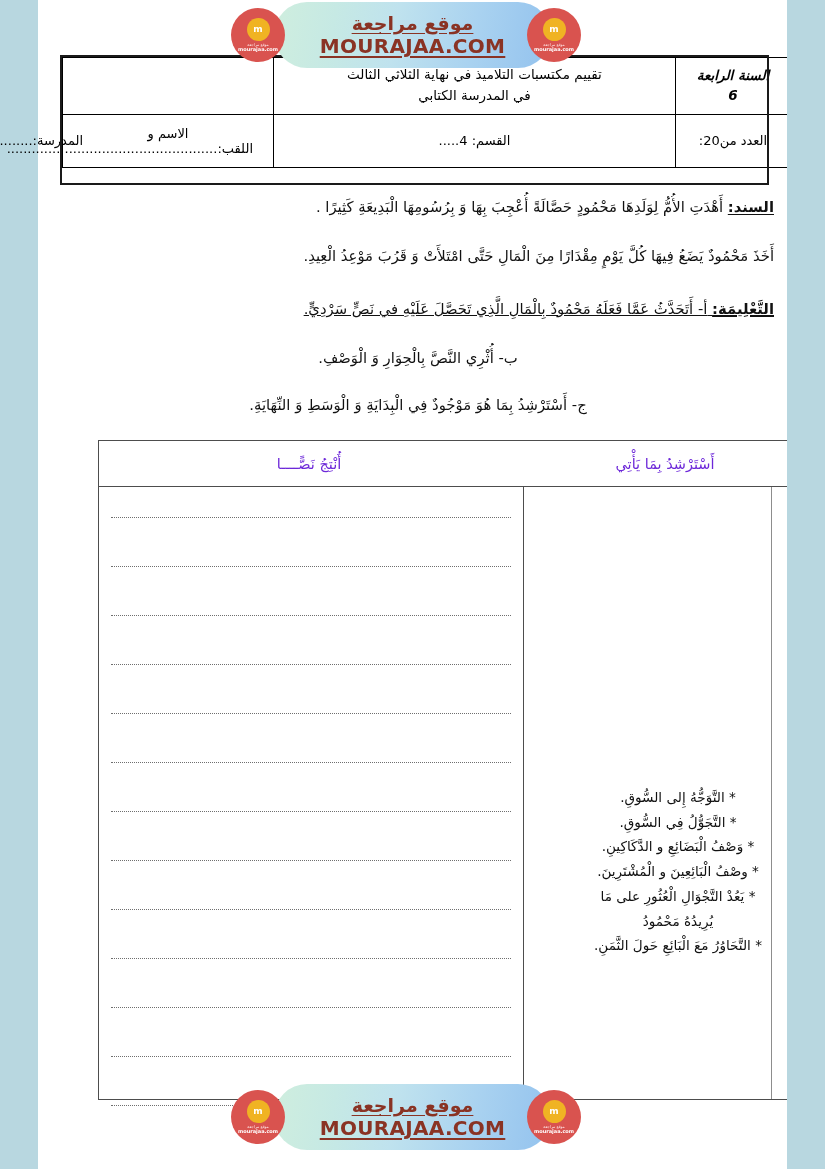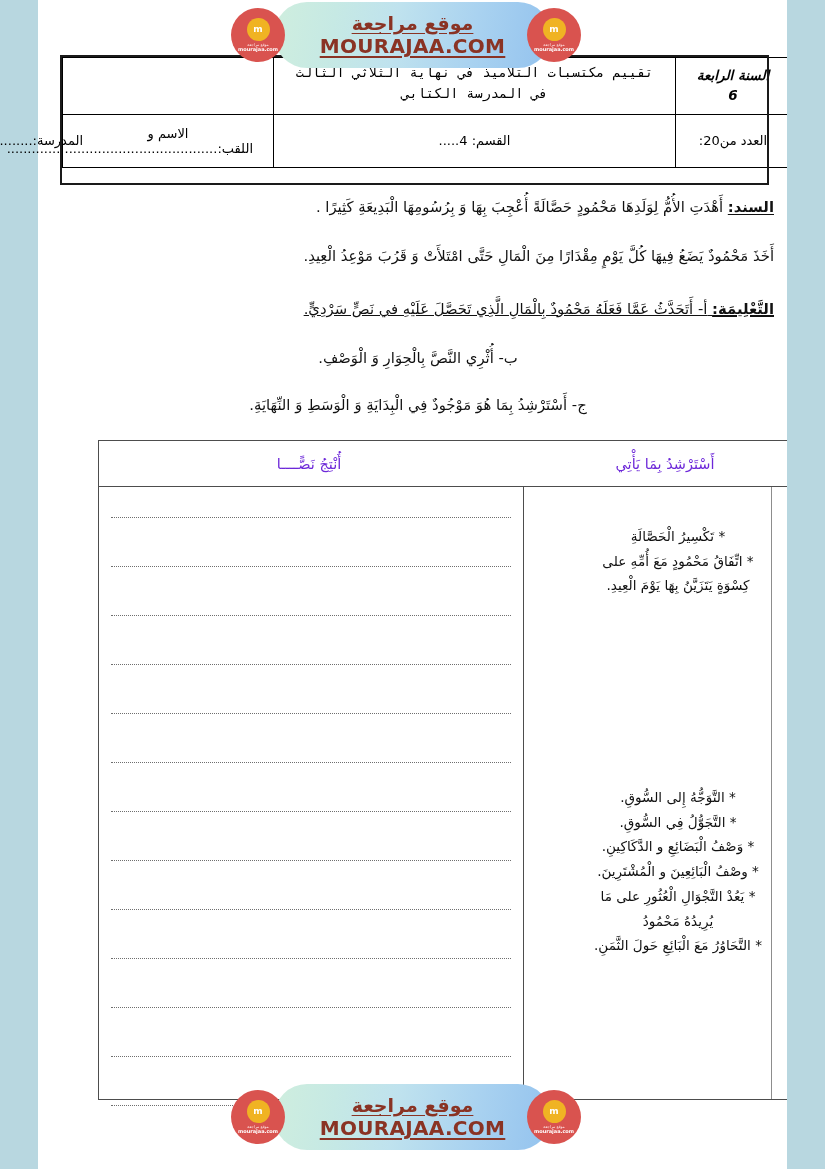--- a/index.html
+++ b/index.html
@@ -152,21 +152,20 @@
     width: 709px;
     height: 130px;
     border: 2.5px solid #1a1a1a;
     box-sizing: border-box;
     pointer-events: none;
   }
   .cell-title {
     padding: 6px 8px 8px 8px !important;
     line-height: 1.55;
     font-size: 14px;
-    font-family: Liberation Mono, monospace;
   }
   .cell-year {
     line-height: 1.45;
     font-size: 13px;
     padding: 4px 2px !important;
   }
   .cell-year b { display: block; font-style: italic; }
   .row2 td {
     height: 52px;
     font-size: 13px;
@@ -370,25 +369,20 @@
 
     <div class="mt-body">
       <div class="vline-main"></div>
       <div class="vline-side"></div>
 
       <div class="guide-col">
 
         <div class="stage-lbl stage-1">الْبِدَايَة</div>
         <div class="stage-lbl stage-2">الْوَسَط</div>
 
-        <div class="guide-group guide-g1">
-          <div class="guide-item">* تَكْسِيرُ الْحَصَّالَةِ</div>
-          <div class="guide-item">* اتِّفَاقُ مَحْمُودٍ مَعَ أُمِّهِ على</div>
-          <div class="guide-item">كِسْوَةٍ يَتَزَيَّنُ بِهَا يَوْمَ الْعِيدِ.</div>
-        </div>
 
         <div class="guide-group guide-g2">
           <div class="guide-item">* التَّوَجُّهُ إِلى السُّوقِ.</div>
           <div class="guide-item">* التَّجَوُّلُ فِي السُّوقِ.</div>
           <div class="guide-item">* وَصْفُ الْبَضَائِعِ و الدَّكَاكِينِ.</div>
           <div class="guide-item">* وصْفُ الْبَائِعِينَ و الْمُشْتَرِينَ.</div>
           <div class="guide-item">* يَعُدْ التَّجْوَالِ الْعُثُورِ على مَا</div>
           <div class="guide-item">يُرِيدُهُ مَحْمُودُ</div>
           <div class="guide-item">* التَّحَاوُرُ مَعَ الْبَائِعِ حَولَ الثَّمَنِ.</div>
         </div>

